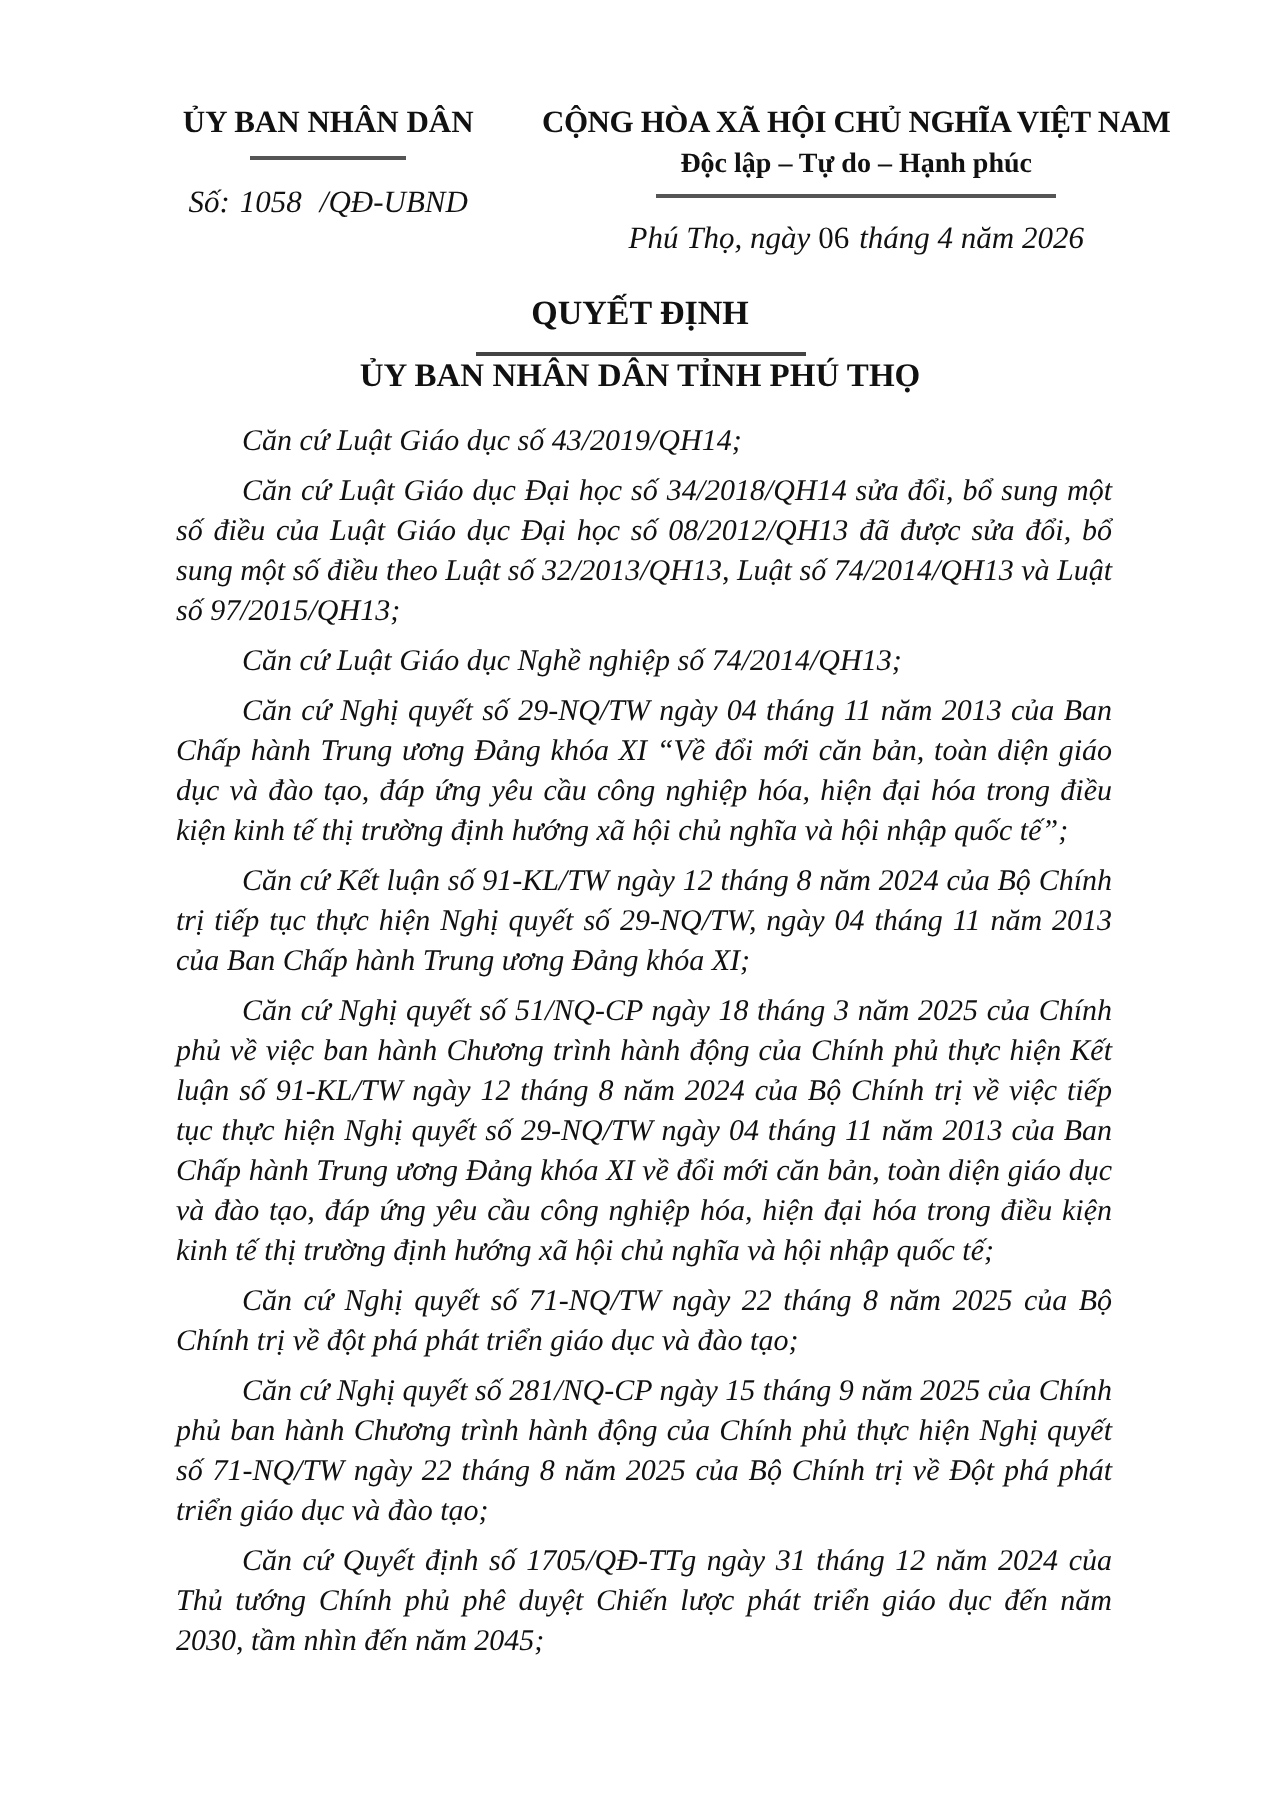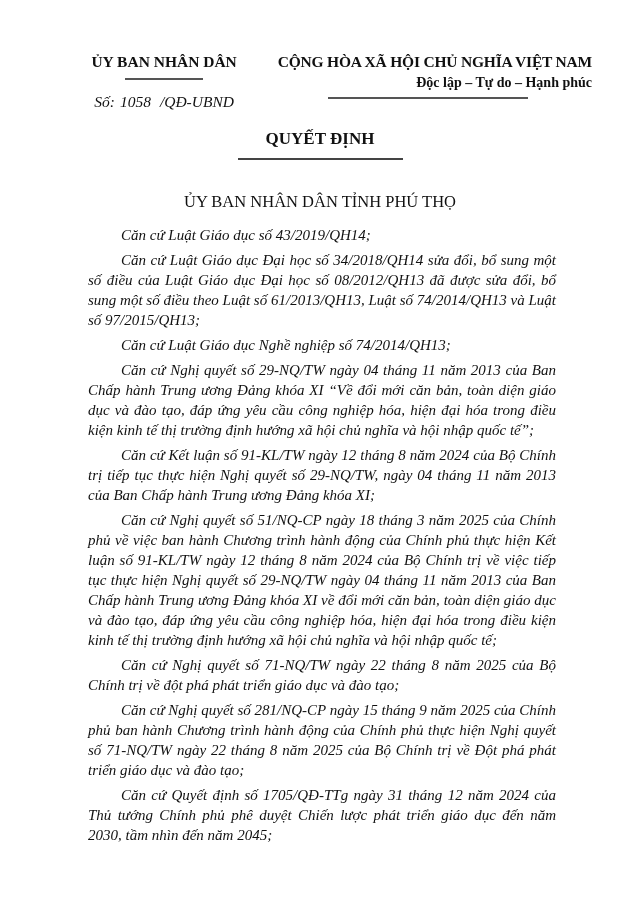--- a/index.html
+++ b/index.html
@@ -18,21 +18,21 @@
     position: relative;
   }
 
   
   .header {
     display: flex;
     justify-content: space-between;
     padding: 52px 48px 0 64px;
   }
   .hdr-left  { width: 204px; text-align: center; }
-  .hdr-right { width: 334px; text-align: right; }
+  .hdr-right { width: 334px; text-align: center; }
 
   .org-line {
     font-weight: bold;
     font-size: 15.5px;
     line-height: 20px;
     white-space: nowrap;
   }
   .rule-left {
     width: 78px;
     border-top: 2px solid #555;
@@ -89,24 +89,24 @@
     line-height: 20px;
     max-width: 488px;
     margin: 2px auto 0;
   }
   .title-rule {
     width: 165px;
     border-top: 2px solid #444;
     margin: 9px auto 0;
   }
   .authority {
-    font-weight: normal;
+    font-weight: bold;
     font-size: 16.5px;
     line-height: 20px;
-    margin-top: 32px;
+    margin-top: 0;
   }
 
   
   .body-text {
     margin: 13px 84px 0 88px;
     text-align: justify;
   }
   .body-text p {
     font-style: italic;
     font-size: 15px;
@@ -127,33 +127,36 @@
       <div class="rule-left"></div>
       <div class="num-line">
         <span>Số:</span><span class="num-value">1058</span><span class="num-suffix">/QĐ-UBND</span>
       </div>
     </div>
 
     <div class="hdr-right">
       <div class="nat-line1">CỘNG HÒA XÃ HỘI CHỦ NGHĨA VIỆT NAM</div>
       <div class="nat-line2">Độc lập – Tự do – Hạnh phúc</div>
       <div class="rule-right"></div>
+      <div class="date-line">
+        <span>Phú Thọ, ngày</span><span class="date-day">06</span><span>tháng 4 năm 2026</span>
+      </div>
     </div>
 
   </div>
 
   <div class="title-block">
     <div class="doc-type">QUYẾT ĐỊNH</div>
     <div class="title-rule"></div>
     <div class="authority">ỦY BAN NHÂN DÂN TỈNH PHÚ THỌ</div>
   </div>
 
   <div class="body-text">
     <p>Căn cứ Luật Giáo dục số 43/2019/QH14;</p>
-    <p>Căn cứ Luật Giáo dục Đại học số 34/2018/QH14 sửa đổi, bổ sung một số điều của Luật Giáo dục Đại học số 08/2012/QH13 đã được sửa đổi, bổ sung một số điều theo Luật số 61/2013/QH13, Luật số 74/2014/QH13 và Luật số 97/2015/QH13;</p>
+    <p>Căn cứ Luật Giáo dục Đại học số 34/2018/QH14 sửa đổi, bổ sung một số điều của Luật Giáo dục Đại học số 08/2012/QH13 đã được sửa đổi, bổ sung một số điều theo Luật số 32/2013/QH13, Luật số 74/2014/QH13 và Luật số 97/2015/QH13;</p>
     <p>Căn cứ Luật Giáo dục Nghề nghiệp số 74/2014/QH13;</p>
     <p>Căn cứ Nghị quyết số 29-NQ/TW ngày 04 tháng 11 năm 2013 của Ban Chấp hành Trung ương Đảng khóa XI “Về đổi mới căn bản, toàn diện giáo dục và đào tạo, đáp ứng yêu cầu công nghiệp hóa, hiện đại hóa trong điều kiện kinh tế thị trường định hướng xã hội chủ nghĩa và hội nhập quốc tế”;</p>
     <p>Căn cứ Kết luận số 91-KL/TW ngày 12 tháng 8 năm 2024 của Bộ Chính trị tiếp tục thực hiện Nghị quyết số 29-NQ/TW, ngày 04 tháng 11 năm 2013 của Ban Chấp hành Trung ương Đảng khóa XI;</p>
     <p>Căn cứ Nghị quyết số 51/NQ-CP ngày 18 tháng 3 năm 2025 của Chính phủ về việc ban hành Chương trình hành động của Chính phủ thực hiện Kết luận số 91-KL/TW ngày 12 tháng 8 năm 2024 của Bộ Chính trị về việc tiếp tục thực hiện Nghị quyết số 29-NQ/TW ngày 04 tháng 11 năm 2013 của Ban Chấp hành Trung ương Đảng khóa XI về đổi mới căn bản, toàn diện giáo dục và đào tạo, đáp ứng yêu cầu công nghiệp hóa, hiện đại hóa trong điều kiện kinh tế thị trường định hướng xã hội chủ nghĩa và hội nhập quốc tế;</p>
     <p>Căn cứ Nghị quyết số 71-NQ/TW ngày 22 tháng 8 năm 2025 của Bộ Chính trị về đột phá phát triển giáo dục và đào tạo;</p>
     <p>Căn cứ Nghị quyết số 281/NQ-CP ngày 15 tháng 9 năm 2025 của Chính phủ ban hành Chương trình hành động của Chính phủ thực hiện Nghị quyết số 71-NQ/TW ngày 22 tháng 8 năm 2025 của Bộ Chính trị về Đột phá phát triển giáo dục và đào tạo;</p>
     <p>Căn cứ Quyết định số 1705/QĐ-TTg ngày 31 tháng 12 năm 2024 của Thủ tướng Chính phủ phê duyệt Chiến lược phát triển giáo dục đến năm 2030, tầm nhìn đến năm 2045;</p>
   </div>
 
 </div>

